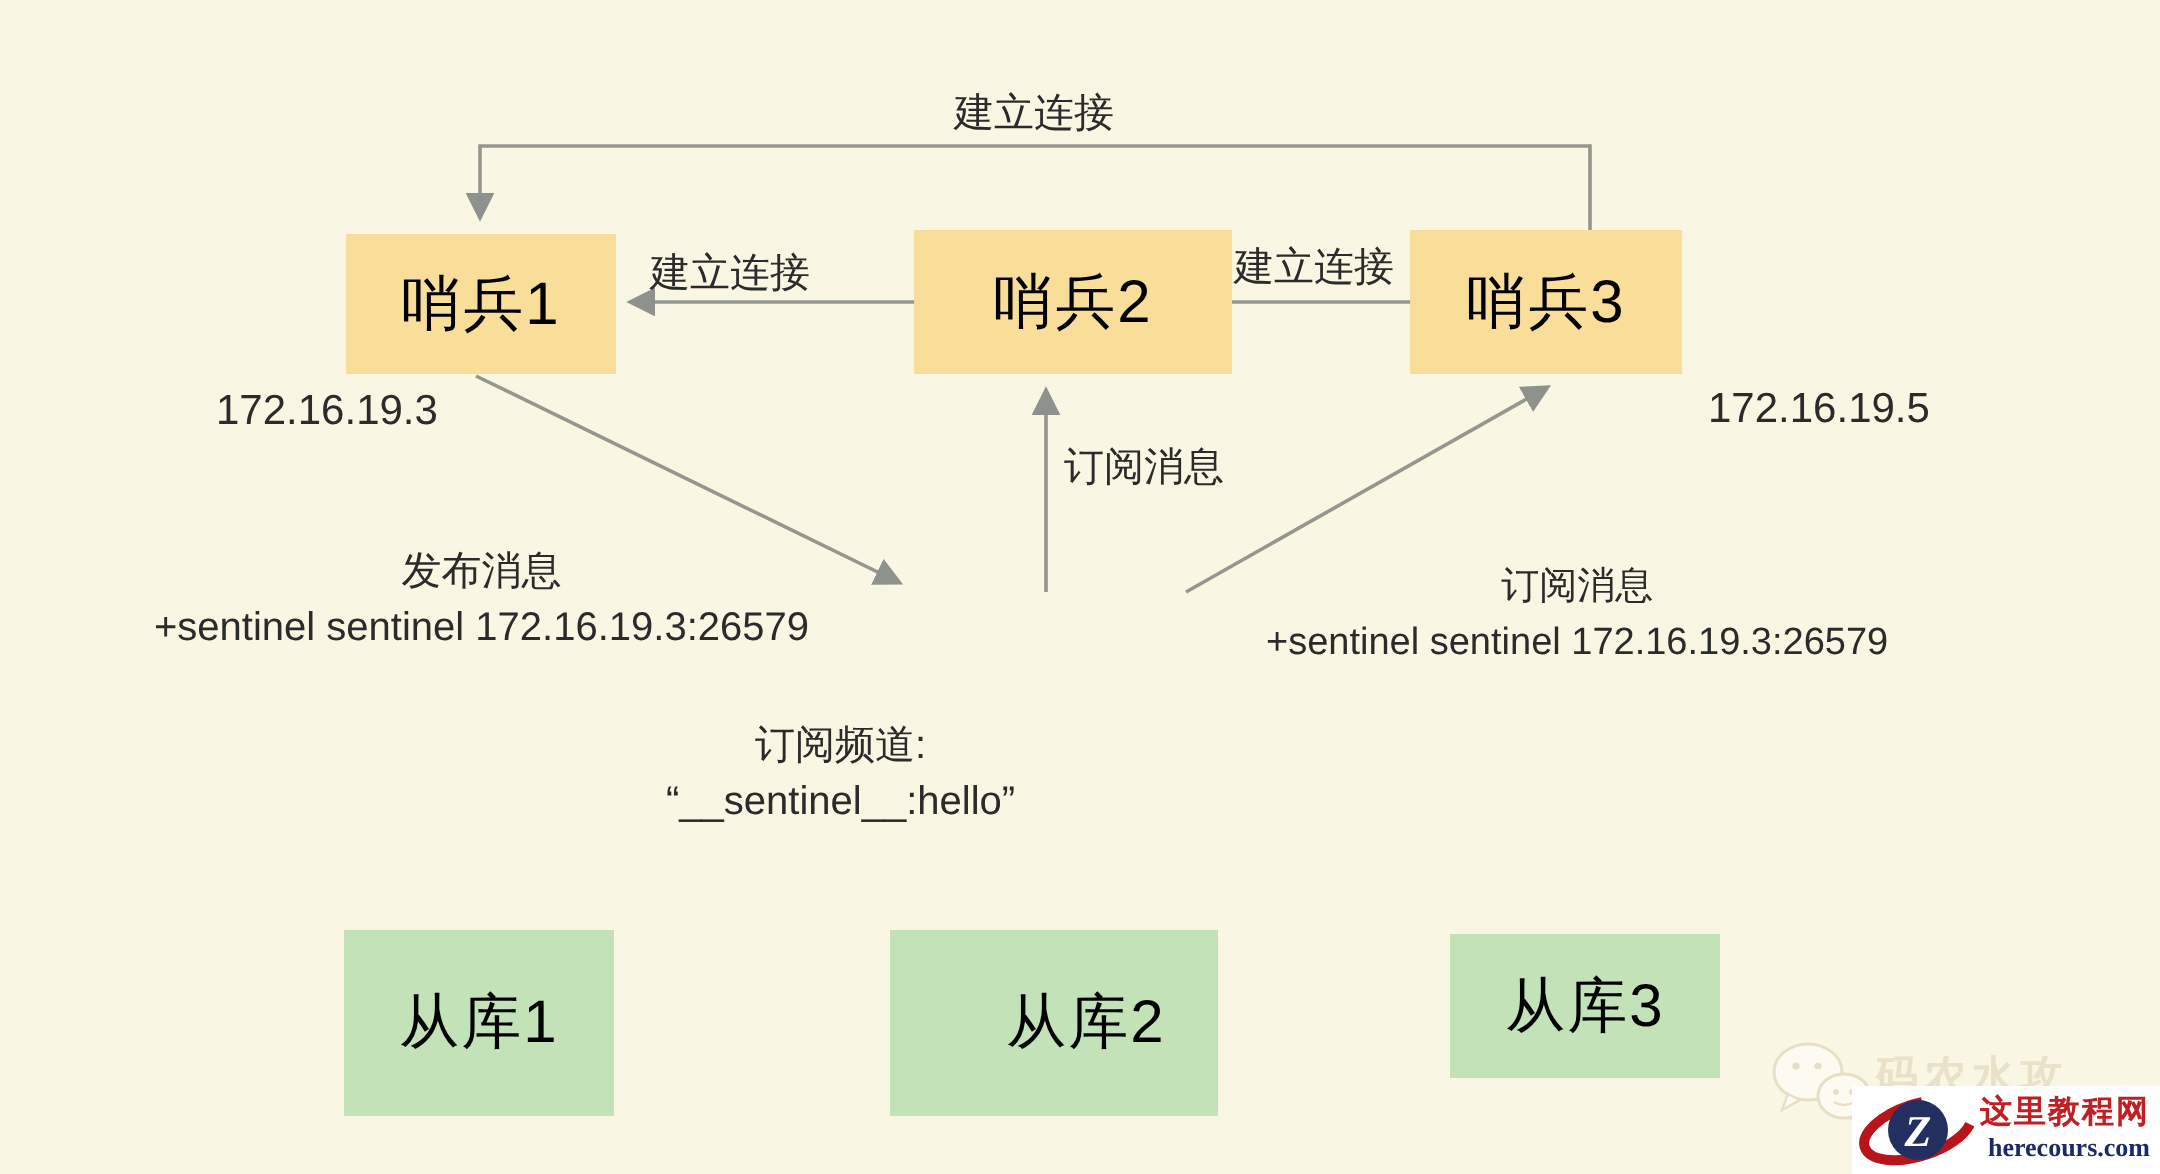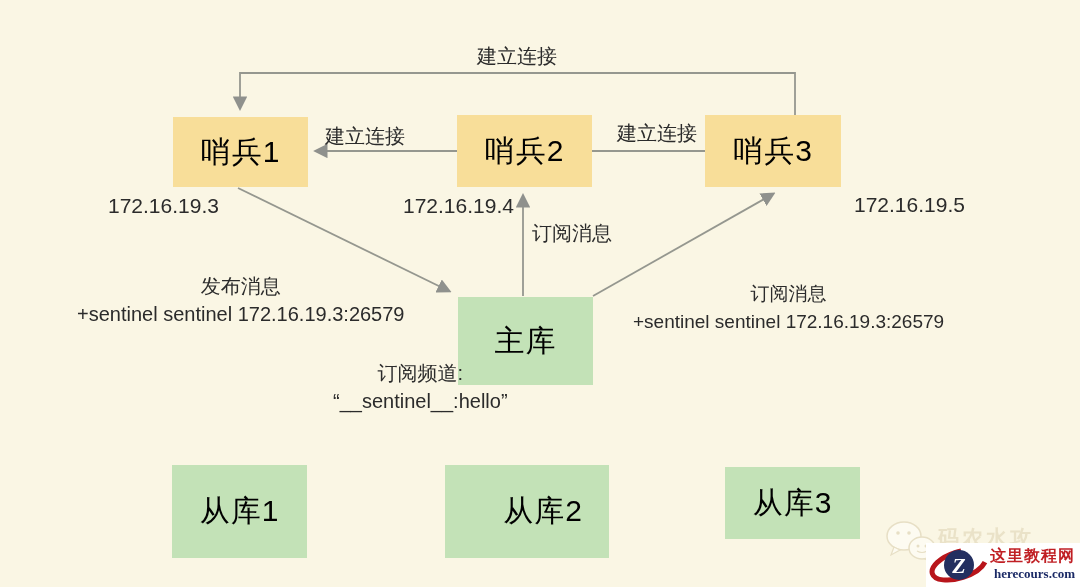--- a/index.html
+++ b/index.html
@@ -68,48 +68,44 @@
     <path d="M238,188 L449,291" fill="none" stroke="#95978f" stroke-width="1.8" marker-end="url(#arw)"></path>
 
     <path d="M523,296 L523,196" fill="none" stroke="#95978f" stroke-width="1.8" marker-end="url(#arw)"></path>
 
     <path d="M593,296 L773,194" fill="none" stroke="#95978f" stroke-width="1.8" marker-end="url(#arw)"></path>
   </svg>
 
   <div class="node sentinel" style="left:173px;top:117px;width:135px;height:70px;">
     <span>哨兵1</span>
   </div>
-  <div class="node sentinel" style="left:457px;top:115px;width:135px;height:72px;">
+  <div class="node sentinel" style="left:457px;top:115px;width:159px;height:72px;">
     <span>哨兵2</span>
   </div>
   <div class="node sentinel" style="left:705px;top:115px;width:136px;height:72px;text-align:center;">
     <span>哨兵3</span>
   </div>
 
-  <div class="node db" style="left:458px;top:297px;width:135px;height:88px;">
-    <span>主库</span>
-  </div>
 
   <div class="node db" style="left:172px;top:465px;width:135px;height:93px;">
     <span>从库1</span>
   </div>
   <div class="node db" style="left:445px;top:465px;width:132px;height:93px;padding-left:32px;">
     <span>从库2</span>
   </div>
   <div class="node db" style="left:725px;top:467px;width:135px;height:72px;">
     <span>从库3</span>
   </div>
 
   <div class="lbl" style="left:477px;top:43px;">建立连接</div>
   <div class="lbl" style="left:325px;top:123px;">建立连接</div>
   <div class="lbl" style="left:617px;top:120px;">建立连接</div>
   <div class="lbl" style="left:532px;top:220px;">订阅消息</div>
 
   <div class="lbl ip" style="left:108px;top:194px;">172.16.19.3</div>
-  <div class="lbl ip" style="left:403px;top:194px;">172.16.19.4</div>
   <div class="lbl ip" style="left:854px;top:193px;">172.16.19.5</div>
 
   <div class="lbl anno" style="left:77px;top:272px;">
     <span class="t">发布消息</span>
     <span class="t">+sentinel sentinel 172.16.19.3:26579</span>
   </div>
 
   <div class="lbl anno anno-sm" style="left:633px;top:280px;">
     <span class="t">订阅消息</span>
     <span class="t">+sentinel sentinel 172.16.19.3:26579</span>

